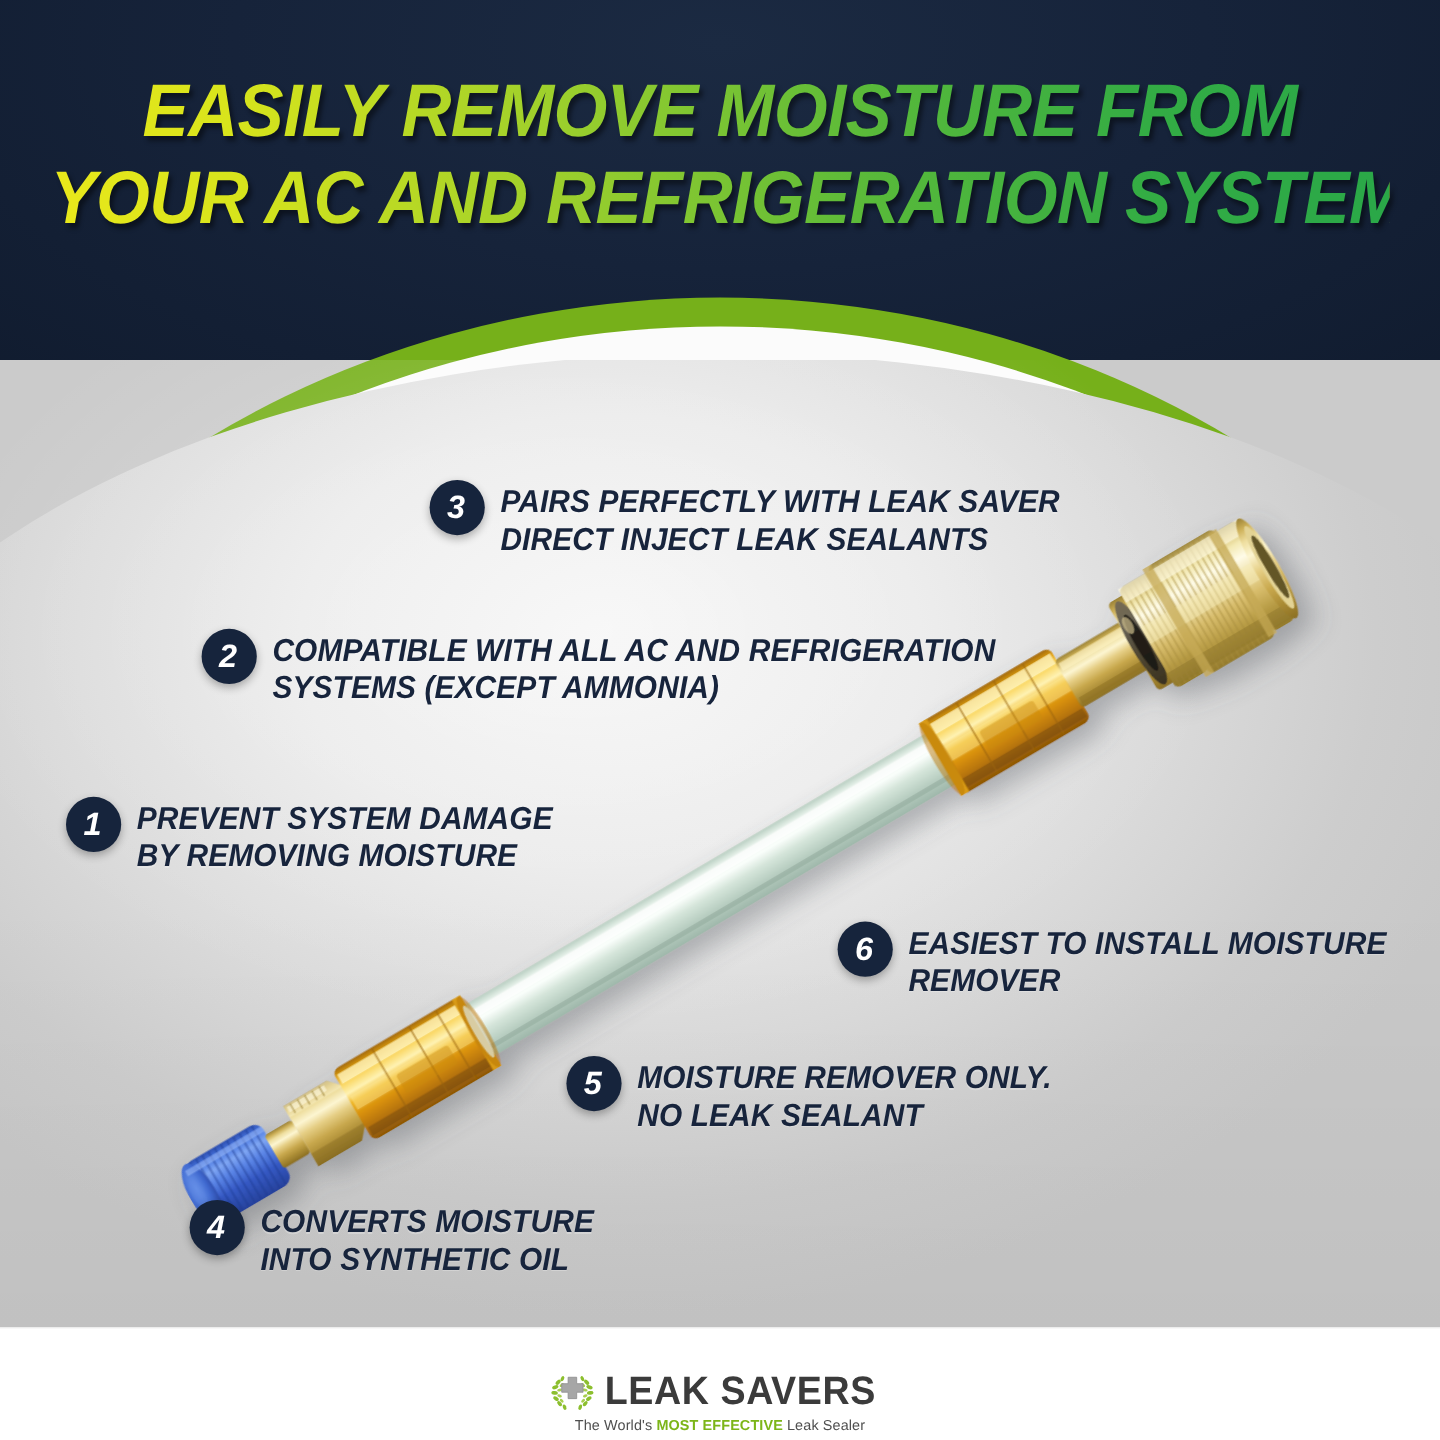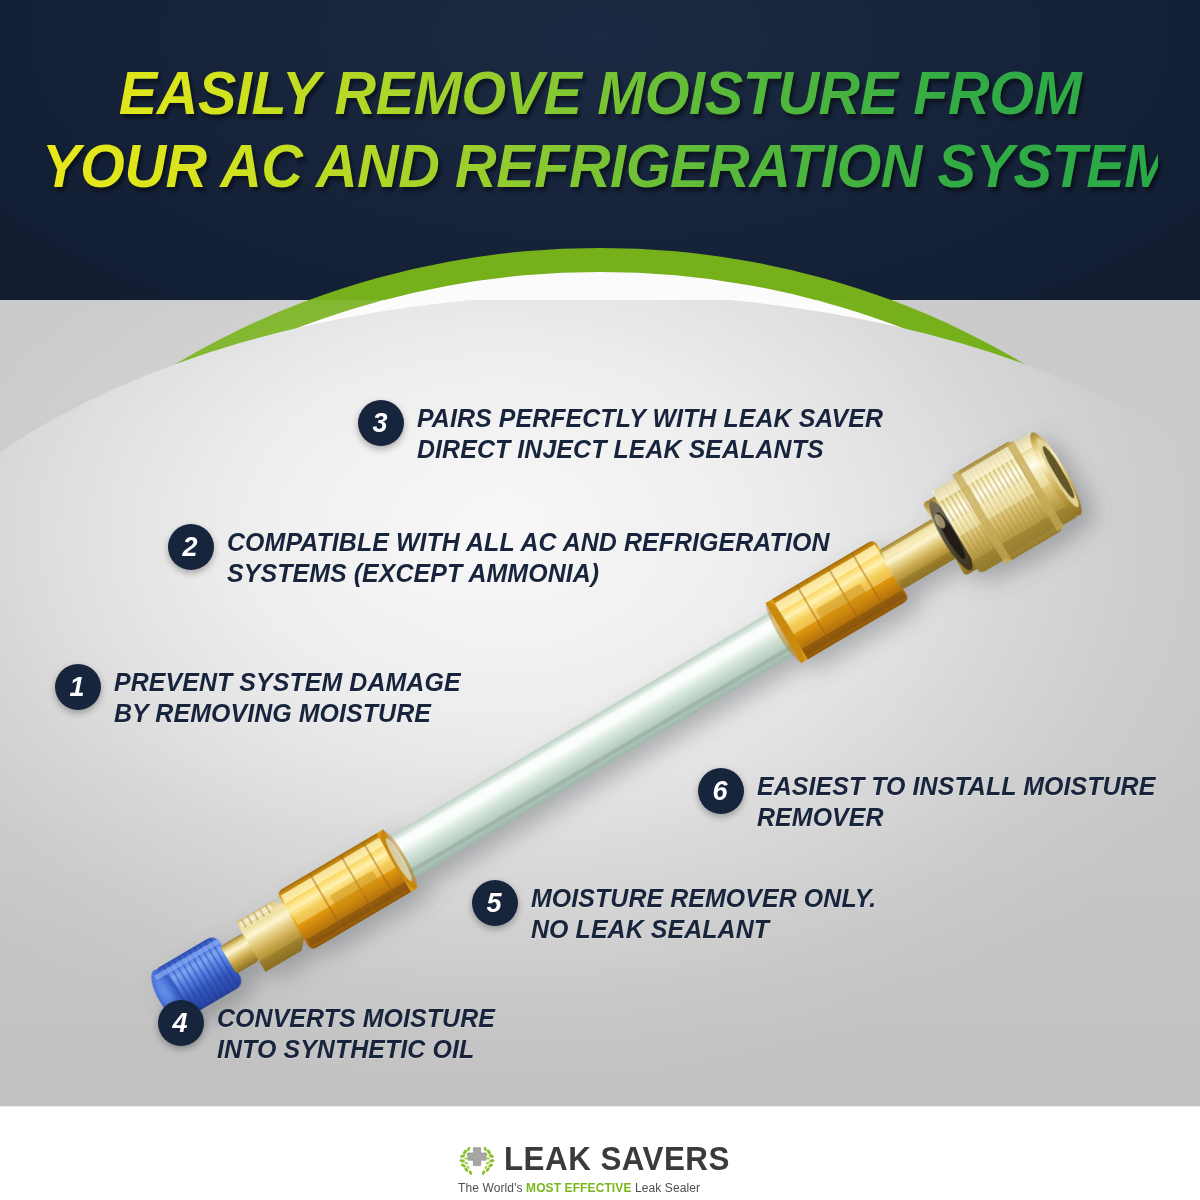--- a/index.html
+++ b/index.html
@@ -114,21 +114,21 @@
     width:1200px; height:94px;
     background:#ffffff;
     display:flex; align-items:center; justify-content:center;
     z-index:6;
   }
   .footer-top-line {
     position:absolute; left:0; top:0; width:100%; height:1px;
     background:rgba(0,0,0,0.07);
   }
   .logo {
-    display:flex; flex-direction:column; align-items:flex-start;
+    display:flex; flex-direction:column; align-items:center;
     gap:3px;
     margin-top:28px;
   }
   .logo-row { display:flex; align-items:center; gap:8px; }
   .logo-mark { width:38px; height:38px; display:block; }
   .logo-word {
     font-family:"Liberation Sans Narrow","Liberation Sans", sans-serif;
     font-weight:bold;
     font-size:33px;
     letter-spacing:0.5px;

